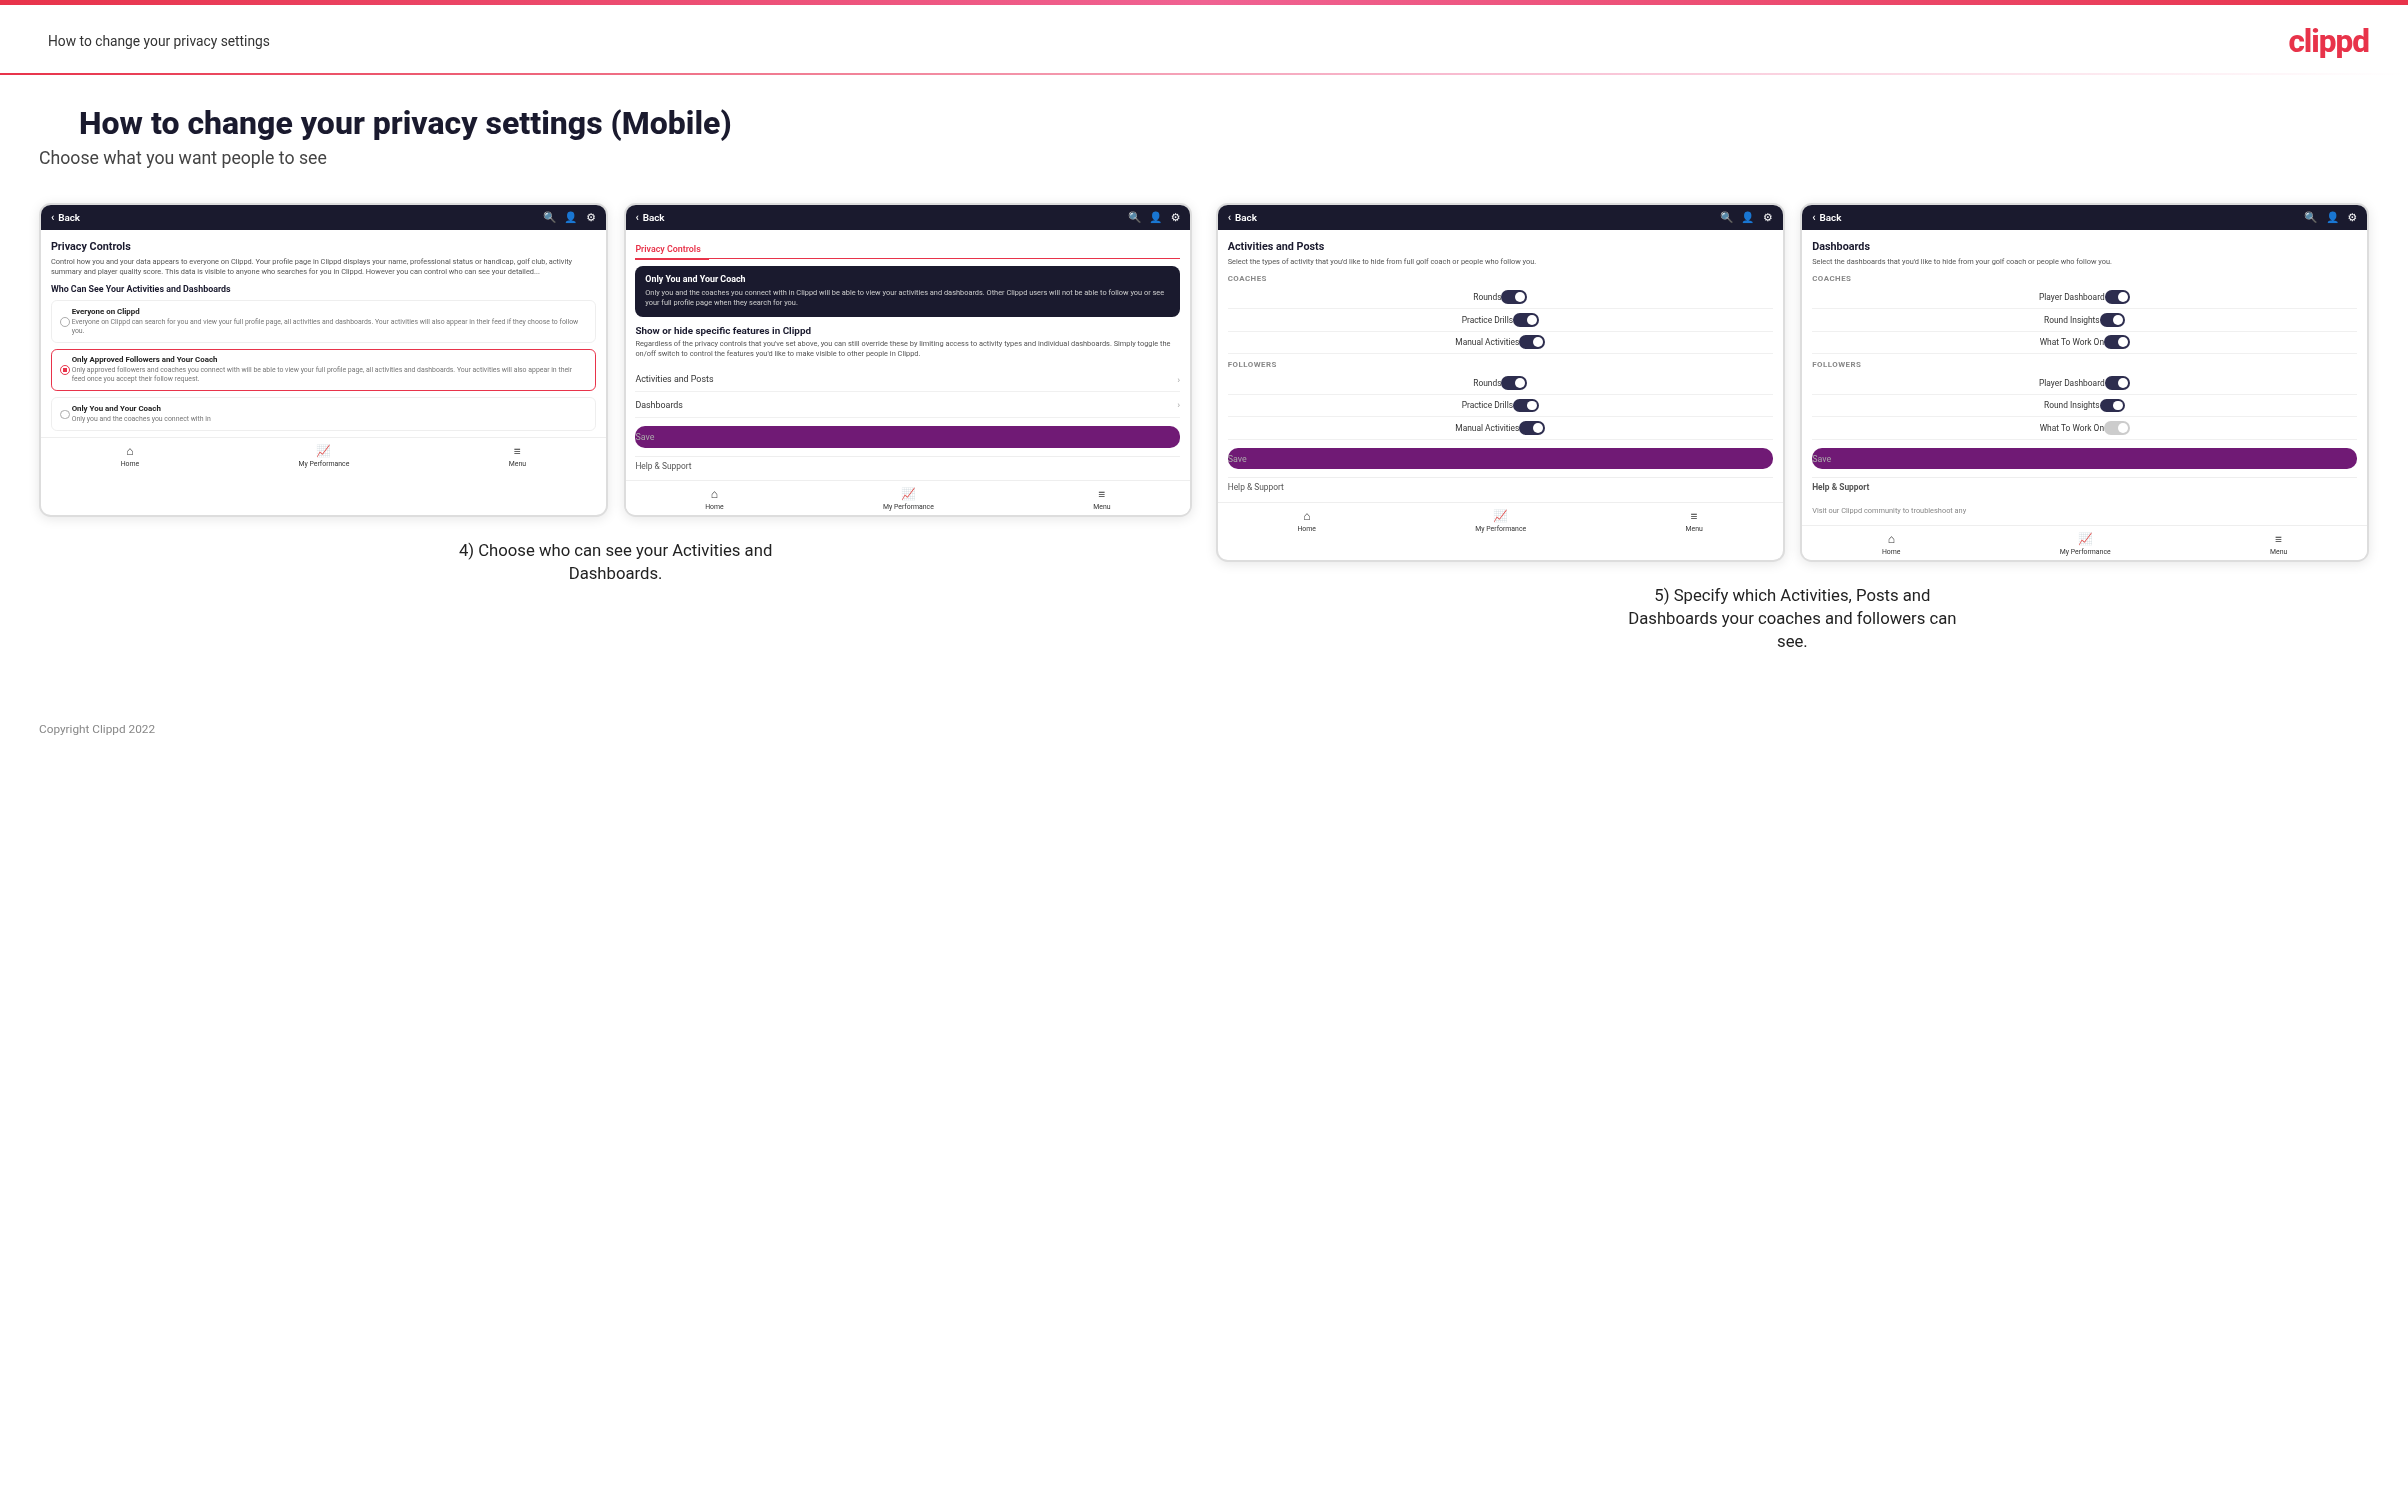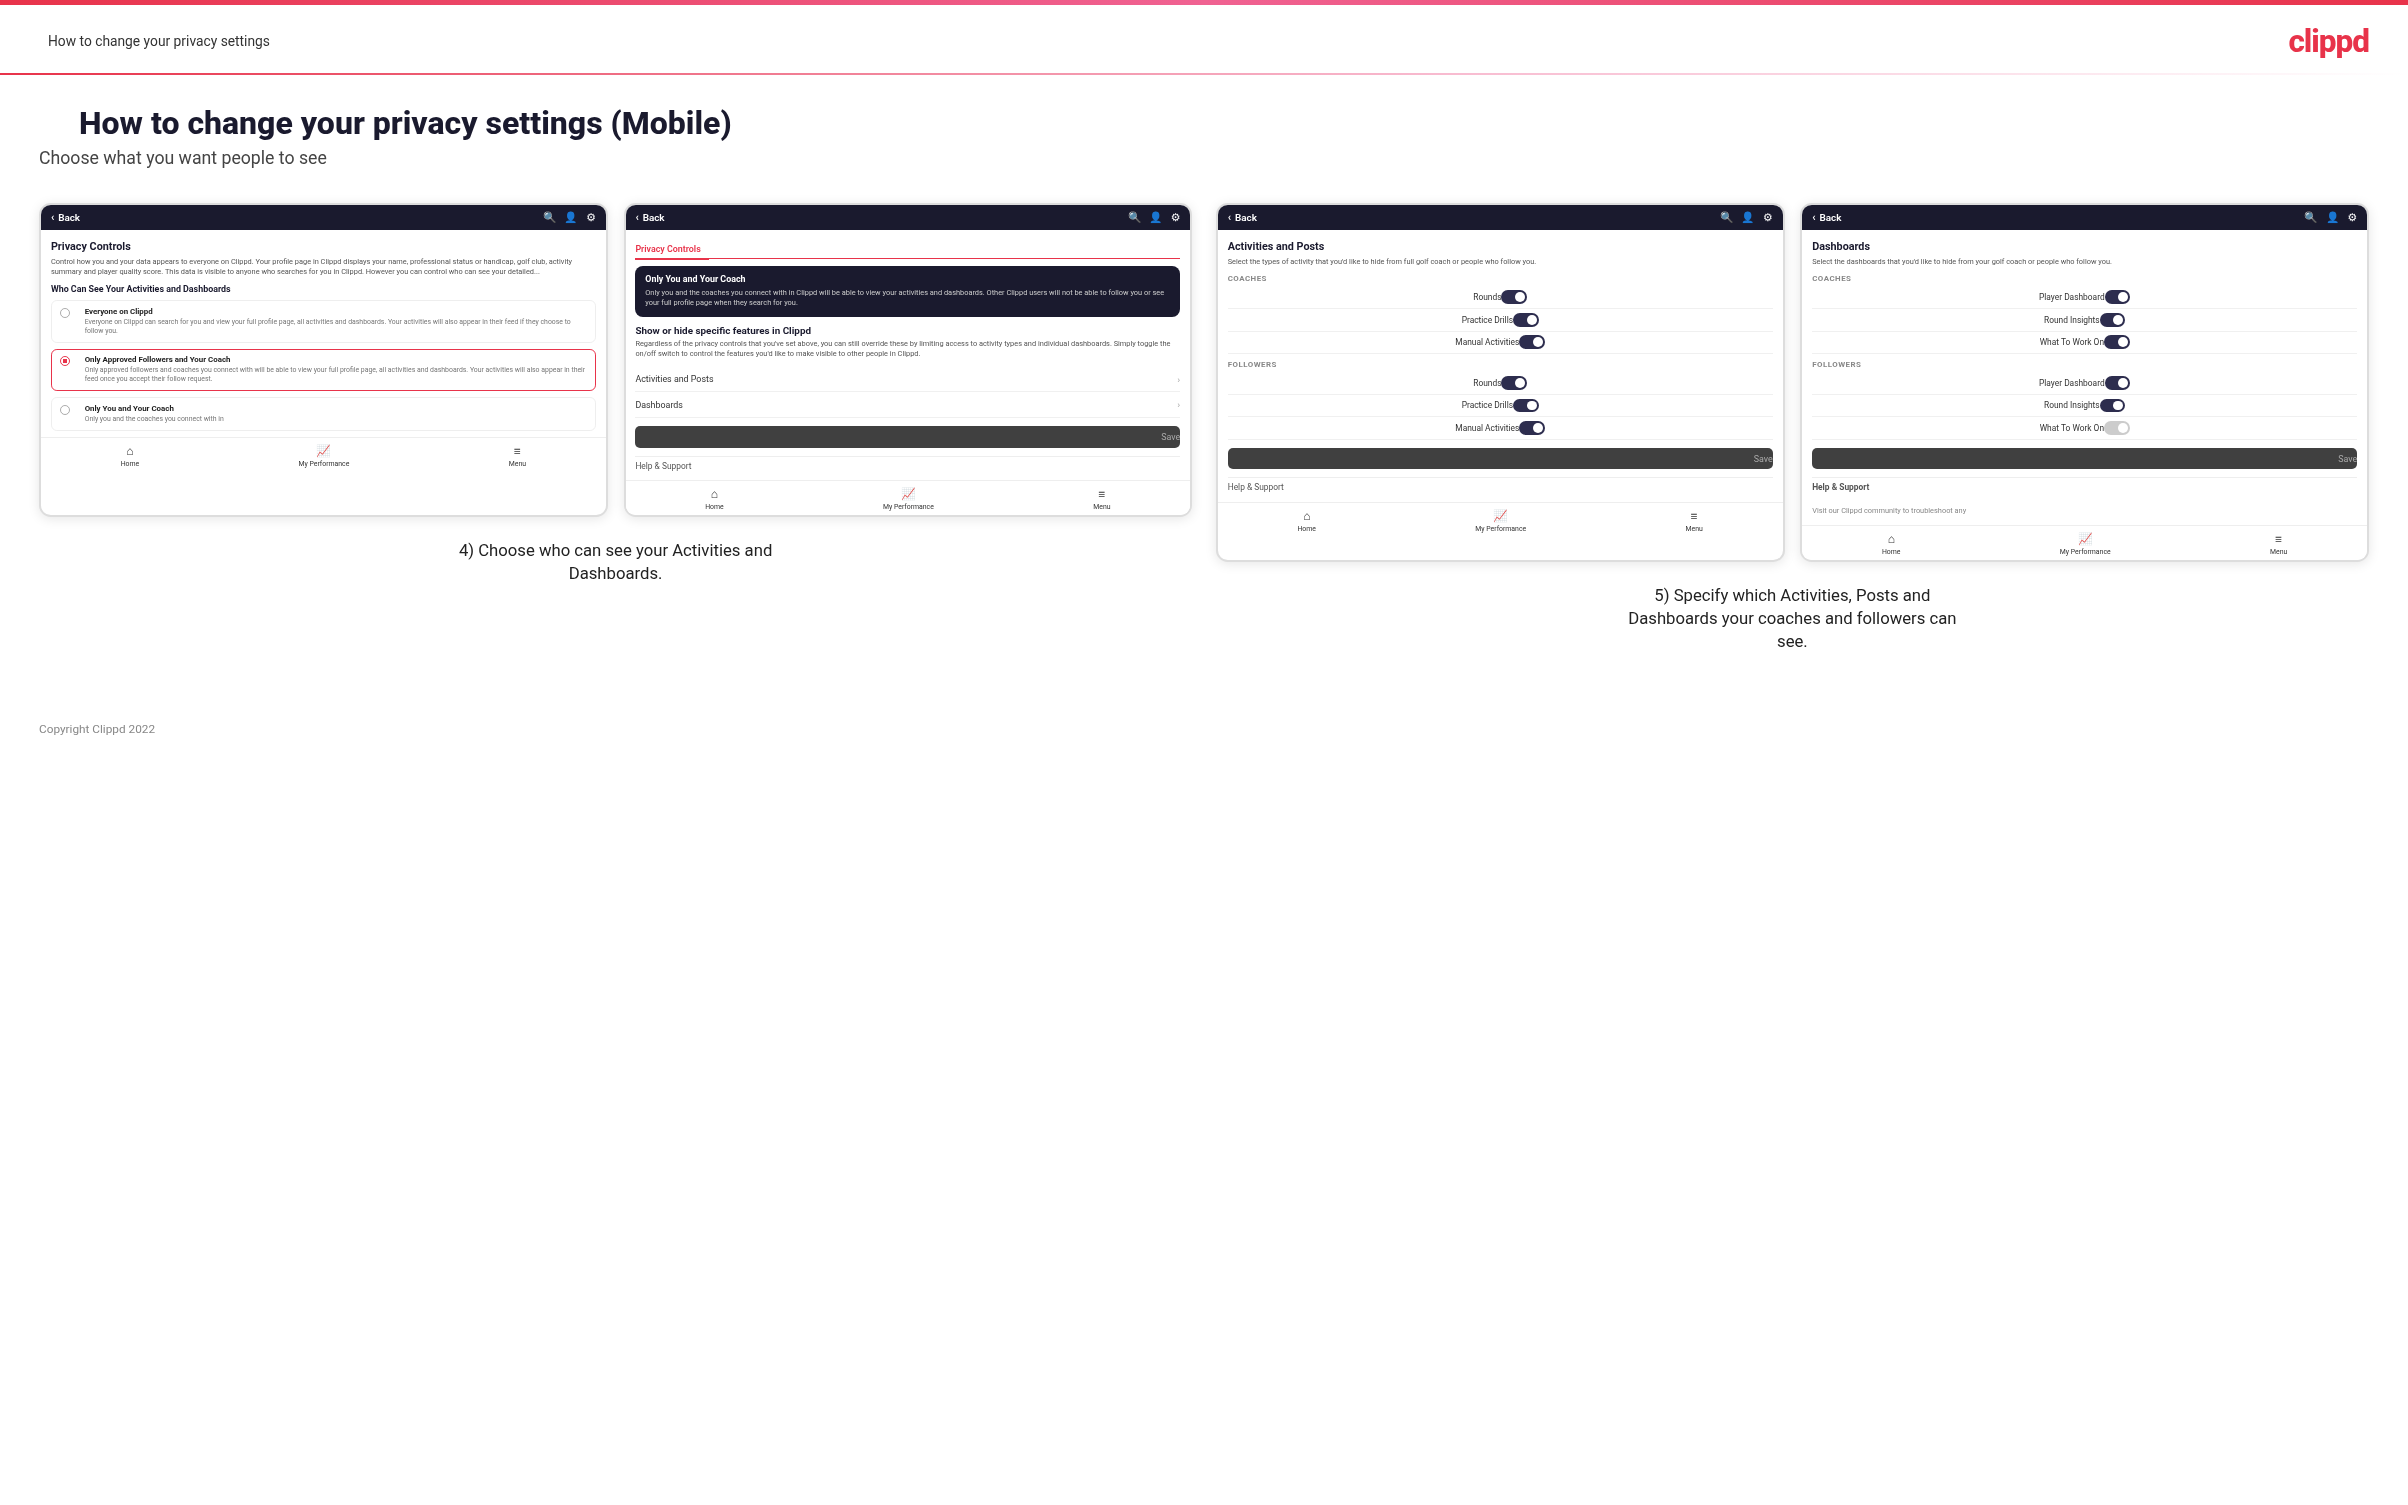--- a/index.html
+++ b/index.html
@@ -160,22 +160,22 @@
     }
 
     
     .phone-radio-group {
       display: flex;
       flex-direction: column;
       gap: 5.9px;
     }
     .phone-radio-item {
       display: flex;
-      align-items: flex-start;
-      gap: 15px;
+      align-items: center;
+      gap: 2px;
       padding: 5.9px 7.9px;
       border: 1px solid #eee;
       border-radius: 5.9px;
     }
     .phone-radio-item.selected {
       border-color: #e8334a;
     }
     .radio-dot {
       width: 9.9px;
       height: 9.9px;
@@ -253,23 +253,23 @@
       font-size: 7.9px;
       font-weight: 700;
       color: #888;
       text-transform: uppercase;
       letter-spacing: 0.5px;
       margin: 5.9px 0 3px 0;
     }
 
     
     .phone-save-btn {
-      background: #404040;
-      border-radius: 5px;
-      text-align: right;
+      background: #701a75;
+      border-radius: 10px;
+      text-align: left;
       padding: 5.9px 0;
       font-size: 8.9px;
       color: #aaa;
       margin: 7.9px 0;
     }
 
     
     .phone-help {
       font-size: 8.4px;
       color: #555;

